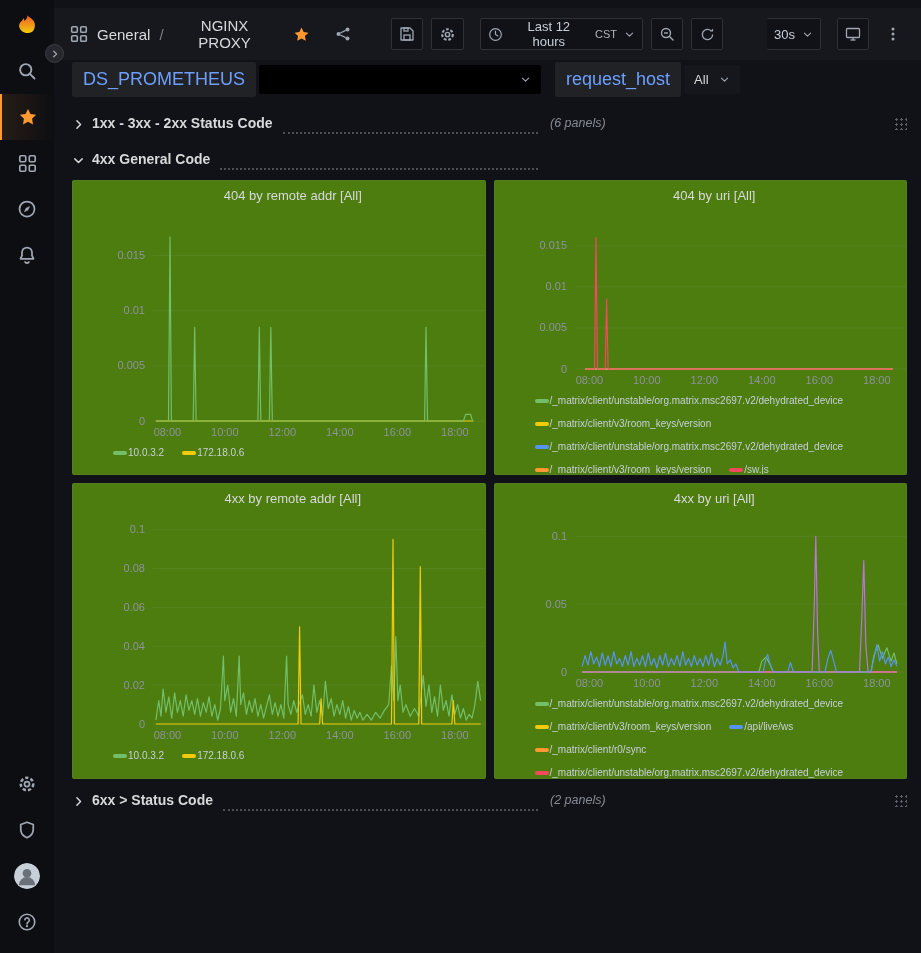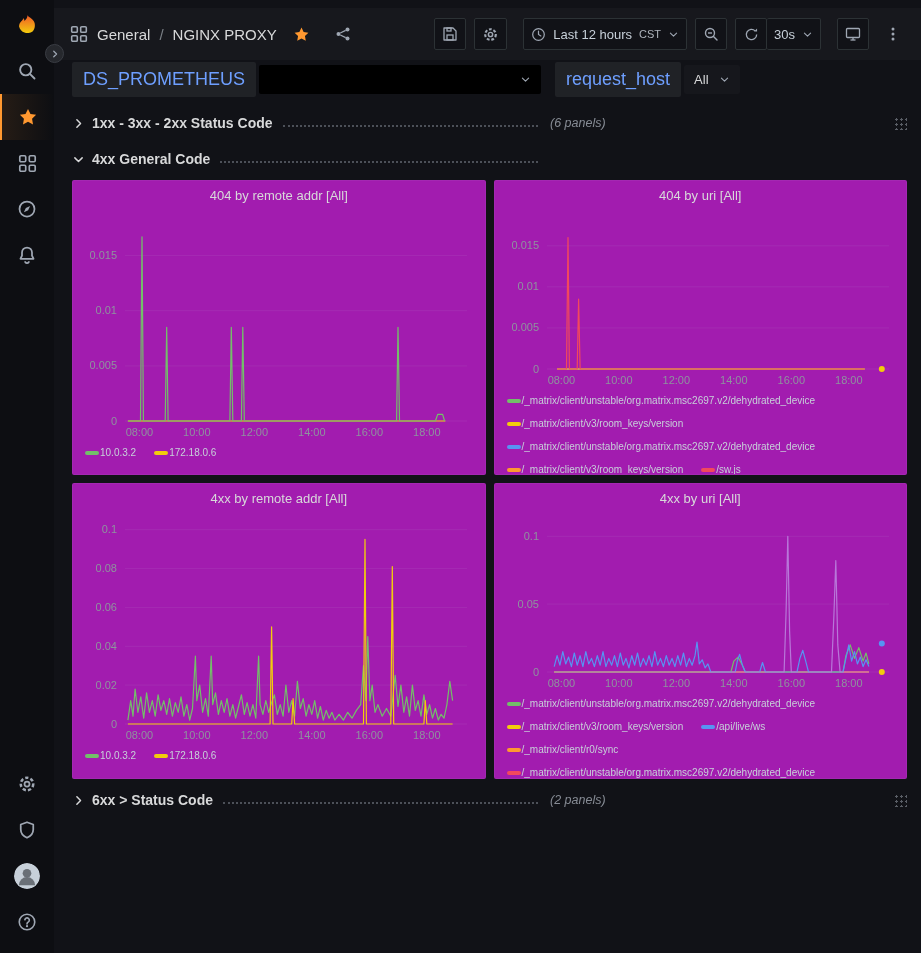--- a/index.html
+++ b/index.html
@@ -21,44 +21,44 @@
   .navbar { height:52px; flex-shrink:0; display:flex; align-items:center; padding:0 12px 0 16px; background:#17181d;margin-top:8px; }
   .nav-left { display:flex; align-items:center; gap:9px; }
   .crumb { background:none; border:none; color:#d8d9da; font-size:15px; font-weight:500; cursor:pointer; padding:0; font-family:inherit; }
   .crumb-sep { color:#7b8087; font-size:15px; }
   .icon { display:inline-flex; align-items:center; justify-content:center; color:#9fa7b3; }
   .icon svg { display:block; }
   .star-amber { color:#ff9830; }
   .nav-right { margin-left:auto; display:flex; align-items:center; gap:8px;padding-left:32px; }
   .tb-btn { height:32px; min-width:32px; padding:0 7px; display:inline-flex; align-items:center; justify-content:center; gap:7px; background:#111217; border:1px solid #2c3235; border-radius:2px; color:#c7d0d9; font-size:13px; font-family:inherit; cursor:pointer; }
   .tb-btn.noborder { border:none; background:none; }
-  .btn-group { display:flex; }
+  .btn-group { display:flex;gap:44px; }
   .btn-group .tb-btn + .tb-btn { border-left:none; }
   .tz-badge { font-size:11px; color:#aeb4bc; }
   .gap-l { margin-left:8px; }
 
   
   .var-row { height:40px; flex-shrink:0; display:flex; align-items:center; gap:14px; padding:4px 12px 6px 18px; background:#111217; }
   .var { display:flex; align-items:center; }
   .var-label { color:#6e9fff; background:#202226; font-size:18px; padding:7px 11px; border-radius:2px; cursor:pointer; white-space:nowrap; }
   .var-value { display:flex; align-items:center; gap:10px; background:#16171c; color:#d8d9da; font-size:13px; padding:7px 10px; border-radius:2px; cursor:pointer; margin-left:3px; }
   .var-value.redacted { background:#000; width:282px; height:29px; justify-content:flex-end; }
 
   
   .dashboard { flex:1; padding:2px 14px 0 18px; overflow:hidden; }
   .row-head { display:flex; align-items:center; height:30px; margin-top:6px; cursor:pointer; }
-  .row-group { display:flex; align-items:center; width:470px; min-width:0; }
+  .row-group { display:flex; align-items:flex-end; width:470px; min-width:0; }
   .row-chev { color:#d8d9da; margin-right:7px; display:inline-flex; }
   .row-title { font-size:14px; font-weight:700; color:#d8d9da; white-space:nowrap; }
   .row-dotfill { flex:1; height:0; border-bottom:2px dotted #4c5058; margin:0 4px 0 10px; transform:translateY(3px); }
   .panel-count { font-style:italic; color:#868b94; font-size:12.5px; margin-left:8px; white-space:nowrap; }
   .drag-handle { margin-left:auto; width:14px; height:14px; background-image:radial-gradient(circle, #5a5e66 1.2px, transparent 1.4px); background-size:5px 5px; background-position:1px 1px; cursor:grab; }
 
   .panel-grid { display:grid; grid-template-columns:1fr 1fr; gap:8px; margin:6px 0 4px; }
-  .panel { background:#a21caf; border:1px solid rgba(204,204,220,0.07); border-radius:2px; height:295px; display:flex; flex-direction:column; overflow:hidden; }
+  .panel { background:#4d7c0f; border:1px solid rgba(204,204,220,0.07); border-radius:2px; height:295px; display:flex; flex-direction:column; overflow:hidden;padding-left:28px; }
   .panel.tall { height:296px; }
   .panel-title { height:28px; flex-shrink:0; display:flex; align-items:center; justify-content:center; font-size:13px; font-weight:500; color:#d8d9da; cursor:pointer; }
   .chart { margin:0 6px; flex-shrink:0; }
   .chart.size-a { height:232px; }
   .chart.size-b { height:180px; }
   .chart svg text { fill:#8e939e; font-size:11px; font-family:"Liberation Sans", sans-serif; }
   .legend { padding:4px 8px 4px 12px; overflow:hidden; }
   .legend-row { display:flex; gap:18px; margin-bottom:7px; white-space:nowrap; line-height:16px; }
   .legend-item { display:inline-flex; align-items:center; gap:1px; font-size:10px; color:#c7d0d9; cursor:pointer; }
   .swatch { width:14px; height:4px; border-radius:2px; flex-shrink:0; }

